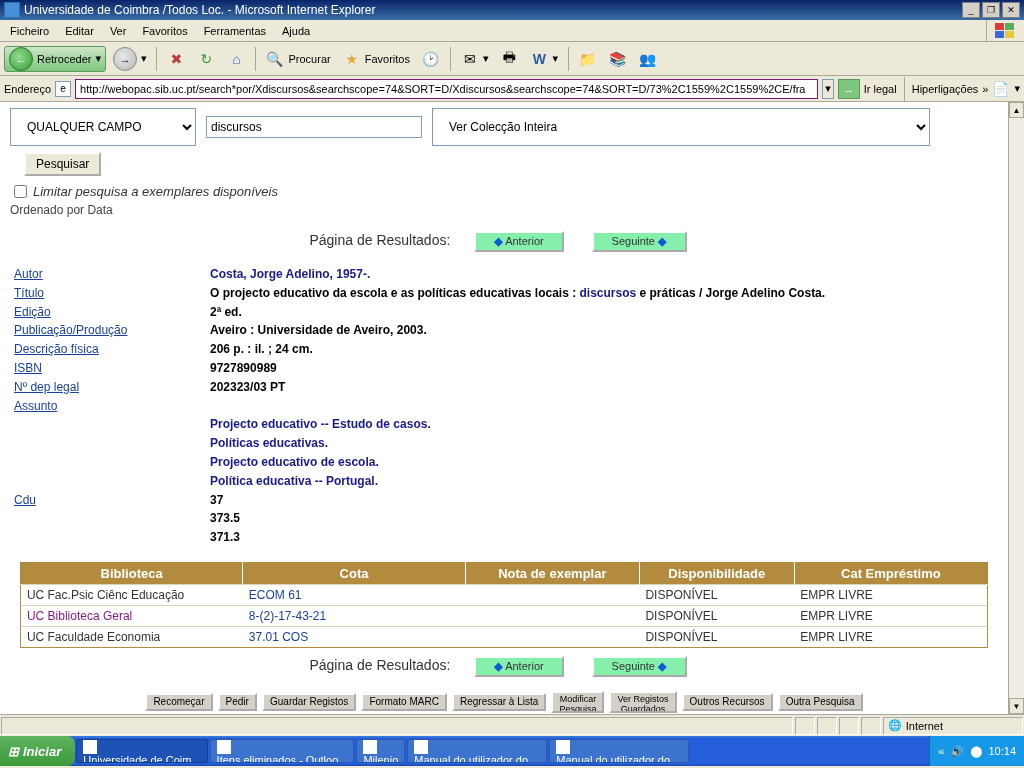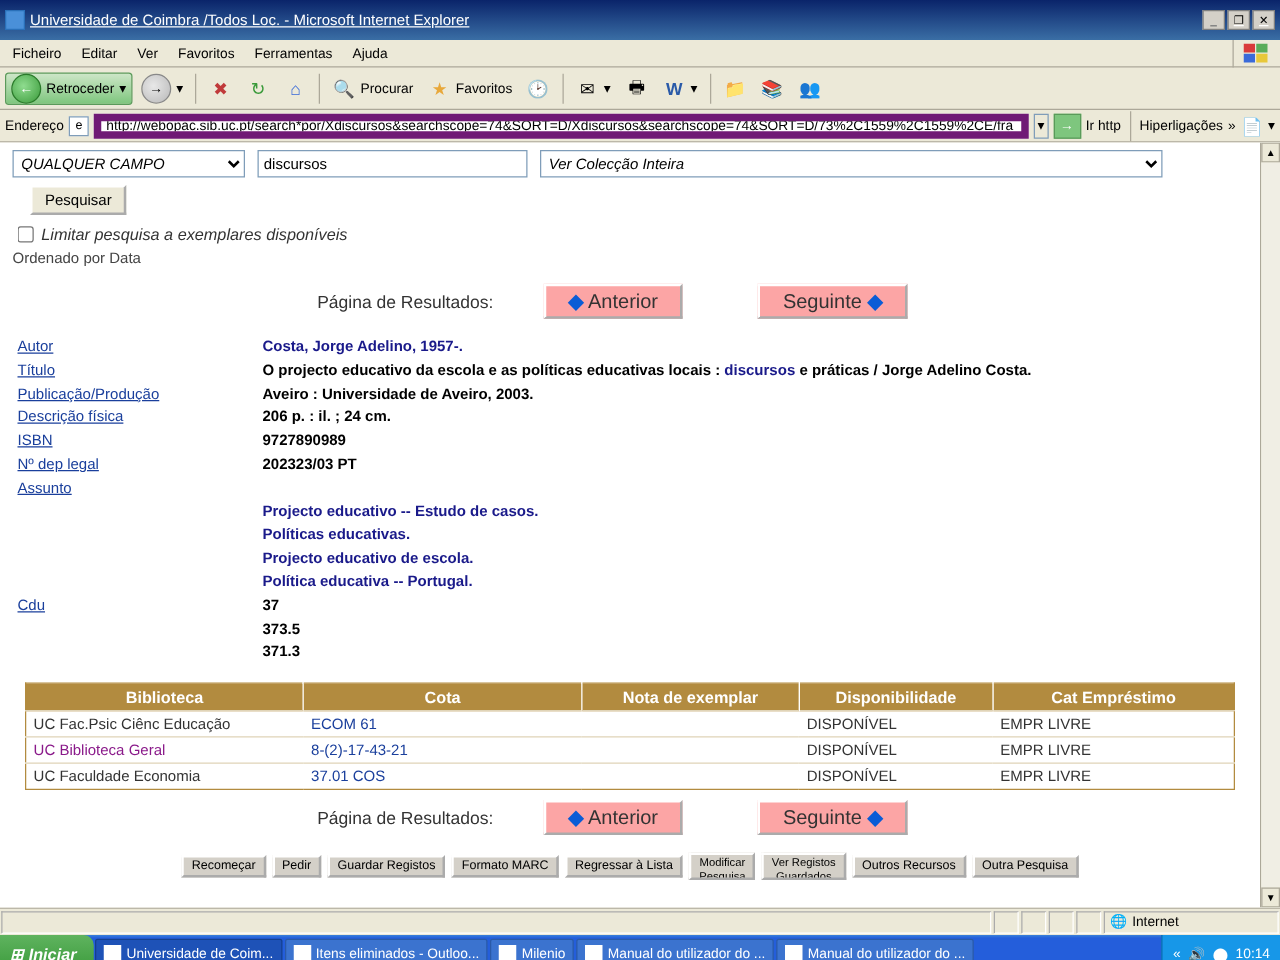--- a/index.html
+++ b/index.html
@@ -1,70 +1,70 @@
 <!DOCTYPE html>
 <html><head>
 <meta charset="utf-8">
 <style>
 * { box-sizing: border-box; margin: 0; padding: 0; }
 body { font-family: Tahoma, Arial, sans-serif; font-size: 11px; background: #ece9d8; overflow: hidden; width: 1024px; height: 768px; }
-.titlebar { height: 32px; background: linear-gradient(to bottom, #0a246a, #3a6ea5); color: #fff; display: flex; align-items: center; padding: 0 4px; font-size: 12px; text-decoration: underline; }
+.titlebar { height: 20px; background: linear-gradient(to bottom, #0a246a, #3a6ea5); color: #fff; display: flex; align-items: center; padding: 0 4px; font-size: 12px; }
 .titlebar .ico { width: 16px; height: 16px; background: #4a90d9; border: 1px solid #2a70b9; margin-right: 4px; }
 .titlebar .spacer { flex: 1; }
 .titlebar .winbtn { width: 18px; height: 16px; background: #d4d0c8; border: 1px solid #808080; margin-left: 2px; color: #000; font-size: 9px; display: flex; align-items: center; justify-content: center; font-family: Marlett, Arial; cursor: pointer; }
 .menubar { height: 22px; background: #ece9d8; border-bottom: 1px solid #aca899; display: flex; align-items: center; padding: 0 2px; position: relative; text-align: center; }
 .menubar .mitem { padding: 2px 8px; cursor: pointer; }
 .menubar .winflag { position: absolute; right: 2px; top: 0; width: 36px; height: 22px; border-left: 1px solid #aca899; display: flex; align-items: center; justify-content: center; }
 .toolbar { height: 34px; background: #ece9d8; border-bottom: 1px solid #aca899; display: flex; align-items: center; padding: 0 4px; gap: 2px; }
 .tbtn { height: 26px; border: 1px solid transparent; border-radius: 3px; display: flex; align-items: center; padding: 0 4px; gap: 4px; cursor: pointer; }
 .tbtn-back { background: linear-gradient(to bottom, #cde6c7, #7ec67e); border: 1px solid #5a9a5a; }
 .tbtn-circle { width: 24px; height: 24px; border-radius: 12px; border: 1px solid #999; background: #f0f0f0; display: flex; align-items: center; justify-content: center; }
 .tbtn-circle.green { background: radial-gradient(circle at 40% 40%, #8fdc8f, #3a9a3a); border-color: #2a7a2a; }
 .tbtn-circle.gray { background: radial-gradient(circle at 40% 40%, #e8e8e8, #b8b8b8); border-color: #888; }
 .ico16 { width: 18px; height: 18px; display: inline-flex; align-items: center; justify-content: center; font-size: 14px; }
 .sep { width: 1px; height: 24px; background: #aca899; margin: 0 3px; }
 .addrbar { height: 26px; background: #ece9d8; border-bottom: 1px solid #aca899; display: flex; align-items: center; padding: 0 4px; gap: 4px; }
-.addrbar input { flex: 1; height: 20px; border: 6px solid #701a75; padding: 0 4px; font-size: 11px; }
+.addrbar input { flex: 1; height: 20px; border: 1px solid #701a75; padding: 0 4px; font-size: 11px; }
 .addrbar .gobtn { width: 22px; height: 20px; background: #7ec67e; border: 1px solid #5a9a5a; display: flex; align-items: center; justify-content: center; color: #fff; font-weight: bold; cursor: pointer; }
 .content { position: relative; width: 1024px; height: calc(768px - 22px - 22px - 34px - 26px - 22px - 30px); background: #fff; overflow: hidden; }
 .content-scroll { position: absolute; right: 0; top: 0; width: 16px; height: 100%; background: #ece9d8; border-left: 1px solid #aca899; }
 .content-scroll .sbtn { width: 15px; height: 16px; background: #ece9d8; border: 1px solid #aca899; font-size: 8px; display: flex; align-items: center; justify-content: center; }
 .content-scroll .strack { height: calc(100% - 32px); background: #f0eee4; }
 .page { padding: 6px 10px 0 10px; width: calc(100% - 16px); }
 .searchrow { display: flex; gap: 10px; align-items: center; margin-bottom: 6px; }
-.searchrow select { height: 22px; border: 1px solid #7f9db9; background: #fff; font-size: 12px; padding: 0 2px; font-style: italic; }
+.searchrow select { height: 38px; border: 1px solid #7f9db9; background: #fff; font-size: 12px; padding: 0 12px; }
 .searchrow input[type=text] { height: 22px; width: 216px; border: 1px solid #7f9db9; padding: 0 4px; font-size: 12px; }
 .btn { background: #ece9d8; border: 2px outset #fff; padding: 3px 10px; font-size: 12px; cursor: pointer; }
 .limitrow { display: flex; align-items: center; gap: 6px; margin: 4px 0 4px 4px; }
 .limitrow label { font-style: italic; color: #333; font-size: 13px; }
 .ordenado { font-size: 12px; color: #444; margin: 2px 0 14px 0; }
 .pager { text-align: center; margin: 8px 0 14px 0; font-size: 14px; color: #333; }
 .pager-label { margin-right: 8px; }
-.pager .navbtn { display: inline-block; background: #fca5a5; border: 2px outset #fff; padding: 2px 18px; margin: 0 28px; font-size: 16px; cursor: pointer; }
+.pager .navbtn { display: inline-block; background: #86efac; border: 2px outset #fff; padding: 2px 18px; margin: 0 12px; font-size: 11px; cursor: pointer; }
 .pager .arrow { color: #0a5cd6; font-weight: bold; }
 .details { margin: 0 4px; font-size: 12px; }
 .drow { display: flex; margin-bottom: 2px; line-height: 1.4; }
 .drow .dlabel { width: 196px; color: #1a3f9c; }
 .drow .dlabel a { color: #1a3f9c; text-decoration: underline; }
 .drow .dval { flex: 1; color: #000; }
 .drow .dval.bold { font-weight: bold; }
 .drow .dval .link { color: #1a1a8a; font-weight: bold; }
 .htable { width: 98%; margin: 14px auto 8px auto; border-collapse: collapse; border: 1px solid #b28b3f; }
 .htable th { background: #b28b3f; color: #fff; font-weight: bold; padding: 3px 6px; font-size: 13px; border-right: 1px solid #fff; }
 .htable th:last-child { border-right: none; }
 .htable td { padding: 3px 6px; font-size: 12px; color: #333; border-top: 1px solid #e0d4b8; }
 .htable td.link { color: #1a3f9c; }
 .htable td.vlink { color: #8a1a8a; }
 .actionbar { text-align: center; margin-top: 6px; white-space: nowrap; }
 .actionbar .abtn { display: inline-block; background: #d4d0c8; border: 2px outset #fff; padding: 1px 6px; margin: 0 1px; font-size: 10px; cursor: pointer; vertical-align: middle; line-height: 1.15; height: 18px; overflow: hidden; }
 .statusbar { height: 22px; background: #ece9d8; border-top: 1px solid #aca899; display: flex; align-items: center; font-size: 11px; }
 .statusbar .panel { border: 1px inset #fff; height: 18px; margin: 0 1px; display: flex; align-items: center; padding: 0 4px; }
 .taskbar { height: 30px; background: linear-gradient(to bottom, #3a81d9, #245edb 8%, #245edb 92%, #1a4ab0); display: flex; align-items: center; }
 .startbtn { height: 30px; background: linear-gradient(to bottom, #5fb35f, #3a9a3a); color: #fff; font-weight: bold; font-style: italic; padding: 0 14px 0 8px; display: flex; align-items: center; border-radius: 0 8px 8px 0; font-size: 13px; cursor: pointer; }
-.taskbtn { height: 24px; margin: 0 1px; background: #3b73cf; border: 1px solid #2a5aa8; color: #fff; display: flex; align-items: center; padding: 0 6px; font-size: 11px; border-radius: 2px; max-width: 164px; overflow: hidden; white-space: nowrap; cursor: pointer; }
+.taskbtn { height: 24px; margin: 0 1px; background: #3b73cf; border: 1px solid #2a5aa8; color: #fff; display: flex; align-items: flex-start; padding: 0 6px; font-size: 11px; border-radius: 2px; max-width: 164px; overflow: hidden; white-space: nowrap; cursor: pointer; flex-direction: column; }
 .taskbtn.active { background: #1e52b7; border-color: #15408f; }
 .taskbtn .tico { width: 14px; height: 14px; background: #fff; margin-right: 4px; flex-shrink: 0; }
 .systray { margin-left: auto; height: 30px; background: #1797e8; display: flex; align-items: center; padding: 0 8px; color: #fff; font-size: 11px; gap: 6px; border-left: 1px solid #0a6ab0; }
 .winflag-svg { width: 22px; height: 18px; }
 </style>
 </head>
 <body>
 
 <div class="titlebar">
   <div class="ico"></div>
@@ -149,21 +149,21 @@
       <span class="ico16">👥</span>
     </div>
 </div>
 
 <div class="addrbar">
   <span>Endereço</span>
   <span class="ico16" style="background:#fff;border:1px solid #7f9db9;width:16px;height:16px;font-size:10px">e</span>
   <input type="text" value="http://webopac.sib.uc.pt/search*por/Xdiscursos&amp;searchscope=74&amp;SORT=D/Xdiscursos&amp;searchscope=74&amp;SORT=D/73%2C1559%2C1559%2CE/fra" style="">
   <span style="border:1px solid #7f9db9;background:#ece9d8;height:20px;display:flex;align-items:center;padding:0 2px">▾</span>
   <div class="gobtn">→</div>
-  <span>Ir http</span>
+  <span>Ir legal</span>
   <div class="sep"></div>
   <span>Hiperligações</span>
   <span>»</span>
   <span class="ico16" style="color:#c03a3a">📄</span>
     <span>▾</span>
 </div>
 
 <div class="content">
   <div class="page">
     <div class="searchrow">
@@ -191,20 +191,24 @@
     </div>
 
     <div class="details">
       <div class="drow">
           <div class="dlabel"><a>Autor</a></div>
           <div class="dval bold"><span class="link">Costa, Jorge Adelino, 1957-.</span></div>
         </div>
       <div class="drow">
           <div class="dlabel"><a>Título</a></div>
           <div class="dval bold"><span>O projecto educativo da escola e as políticas educativas locais : </span><span class="link">discursos</span><span> e práticas / Jorge Adelino Costa.</span></div>
+        </div>
+      <div class="drow">
+          <div class="dlabel"><a>Edição</a></div>
+          <div class="dval bold">2ª ed.</div>
         </div>
       <div class="drow">
           <div class="dlabel"><a>Publicação/Produção</a></div>
           <div class="dval bold">Aveiro : Universidade de Aveiro, 2003.</div>
         </div>
       <div class="drow">
           <div class="dlabel"><a>Descrição física</a></div>
           <div class="dval bold">206 p. : il. ; 24 cm.</div>
         </div>
       <div class="drow">

